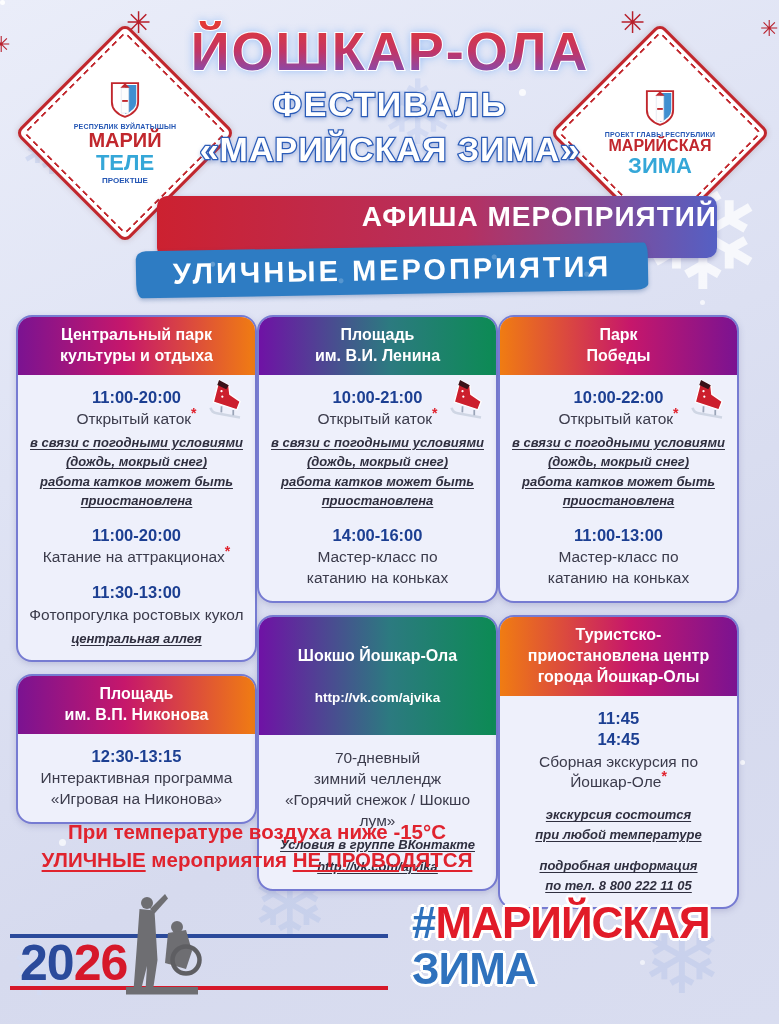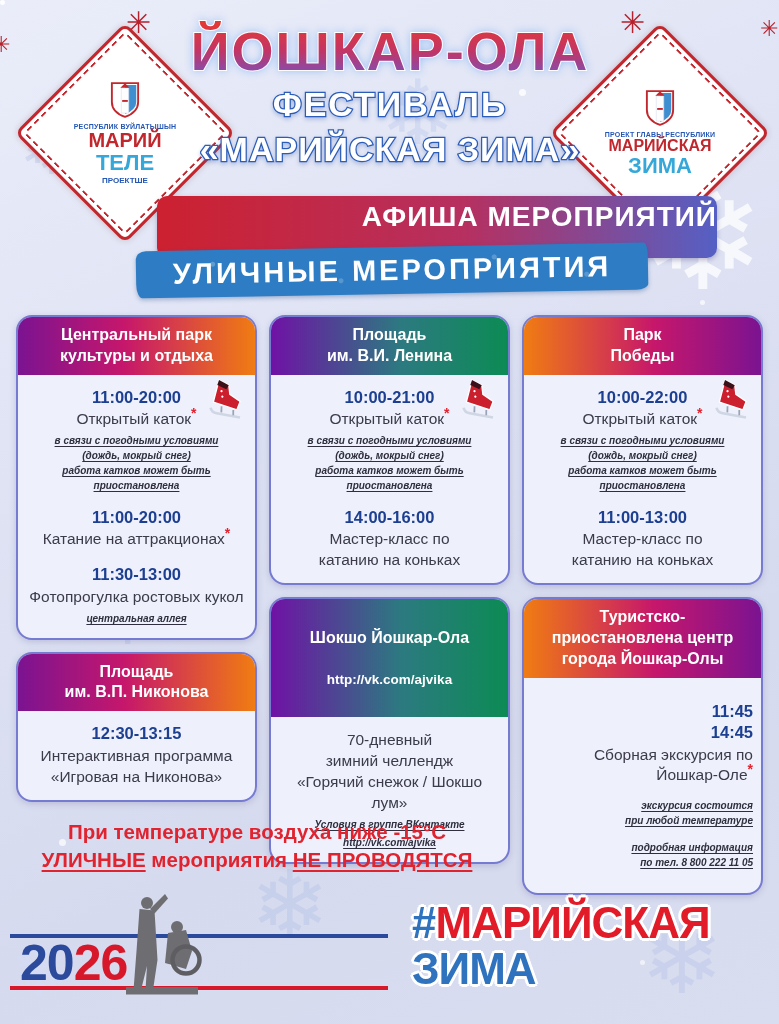--- a/index.html
+++ b/index.html
@@ -55,38 +55,38 @@
     display:flex;align-items:center;justify-content:center;
     box-shadow:0 2px 4px rgba(40,80,140,.35);}
   .section-banner::after{content:"";position:absolute;inset:0;border-radius:inherit;
     background:radial-gradient(circle at 15% 30%,rgba(255,255,255,.25) 2px,transparent 3px),
                radial-gradient(circle at 40% 70%,rgba(255,255,255,.2) 2px,transparent 3px),
                radial-gradient(circle at 70% 25%,rgba(255,255,255,.22) 2px,transparent 3px),
                radial-gradient(circle at 88% 65%,rgba(255,255,255,.2) 2px,transparent 3px);}
   .section-text{color:#fff;font-size:29px;font-weight:bold;letter-spacing:3px;white-space:nowrap;}
 
   
-  .grid{position:absolute;left:16px;top:315px;width:747px;display:flex;gap:12px;align-items:flex-start;}
+  .grid{position:absolute;left:16px;top:315px;width:747px;display:flex;align-items:flex-start;}
   .col{display:flex;flex-direction:column;gap:12px;width:241px;}
   .card{border:2px solid #767bd2;border-radius:16px;background:#eef0fb;overflow:hidden;
     box-shadow:0 2px 6px rgba(90,90,150,.25);}
   .card-head{color:#fff;text-align:center;font-weight:bold;font-size:16px;line-height:1.3;
     padding:8px 6px;white-space:pre-line;}
   .card-head-sub{font-size:13.5px;font-weight:bold;margin-top:1px;}
   .grad-a{background:linear-gradient(90deg,#7b1391 0%,#c6176b 45%,#f07c12 100%);}
   .grad-b{background:linear-gradient(90deg,#6f12a5 0%,#2c7a80 55%,#0c8b54 100%);}
   .grad-c{background:linear-gradient(90deg,#f07c12 0%,#c6176b 55%,#7b1391 100%);}
   .card-body{padding:12px 8px;text-align:center;}
-  .card-body.tight{padding:23px 8px;text-align:right;}
+  .card-body.tight{padding:12px 8px;}
   .event{position:relative;margin-bottom:14px;}
   .event:last-child{margin-bottom:0;}
   .time{color:#1c3f92;font-weight:bold;font-size:16.5px;line-height:1.3;white-space:pre-line;}
   .name{color:#3b3b4b;font-size:15.5px;line-height:1.35;white-space:pre-line;margin-top:1px;}
   .ast{color:#e0232e;font-weight:bold;font-size:14px;vertical-align:super;line-height:0;}
-  .note{color:#2f2f3f;font-size:10px;font-style:italic;font-weight:600;line-height:1.5;
+  .note{color:#2f2f3f;font-size:13px;font-style:italic;font-weight:600;line-height:1.5;
     text-decoration:underline;text-underline-offset:2px;white-space:pre-line;margin-top:3px;}
   .note.gap{margin-top:12px;}
   .skate{position:absolute;right:0px;top:-8px;transform:rotate(10deg);}
 
   
   .warning{position:absolute;left:16px;top:818px;width:482px;text-align:center;
     color:#e0232e;font-weight:bold;font-size:20.5px;line-height:1.35;}
   .warning .u{text-decoration:underline;text-underline-offset:3px;}
 
   

